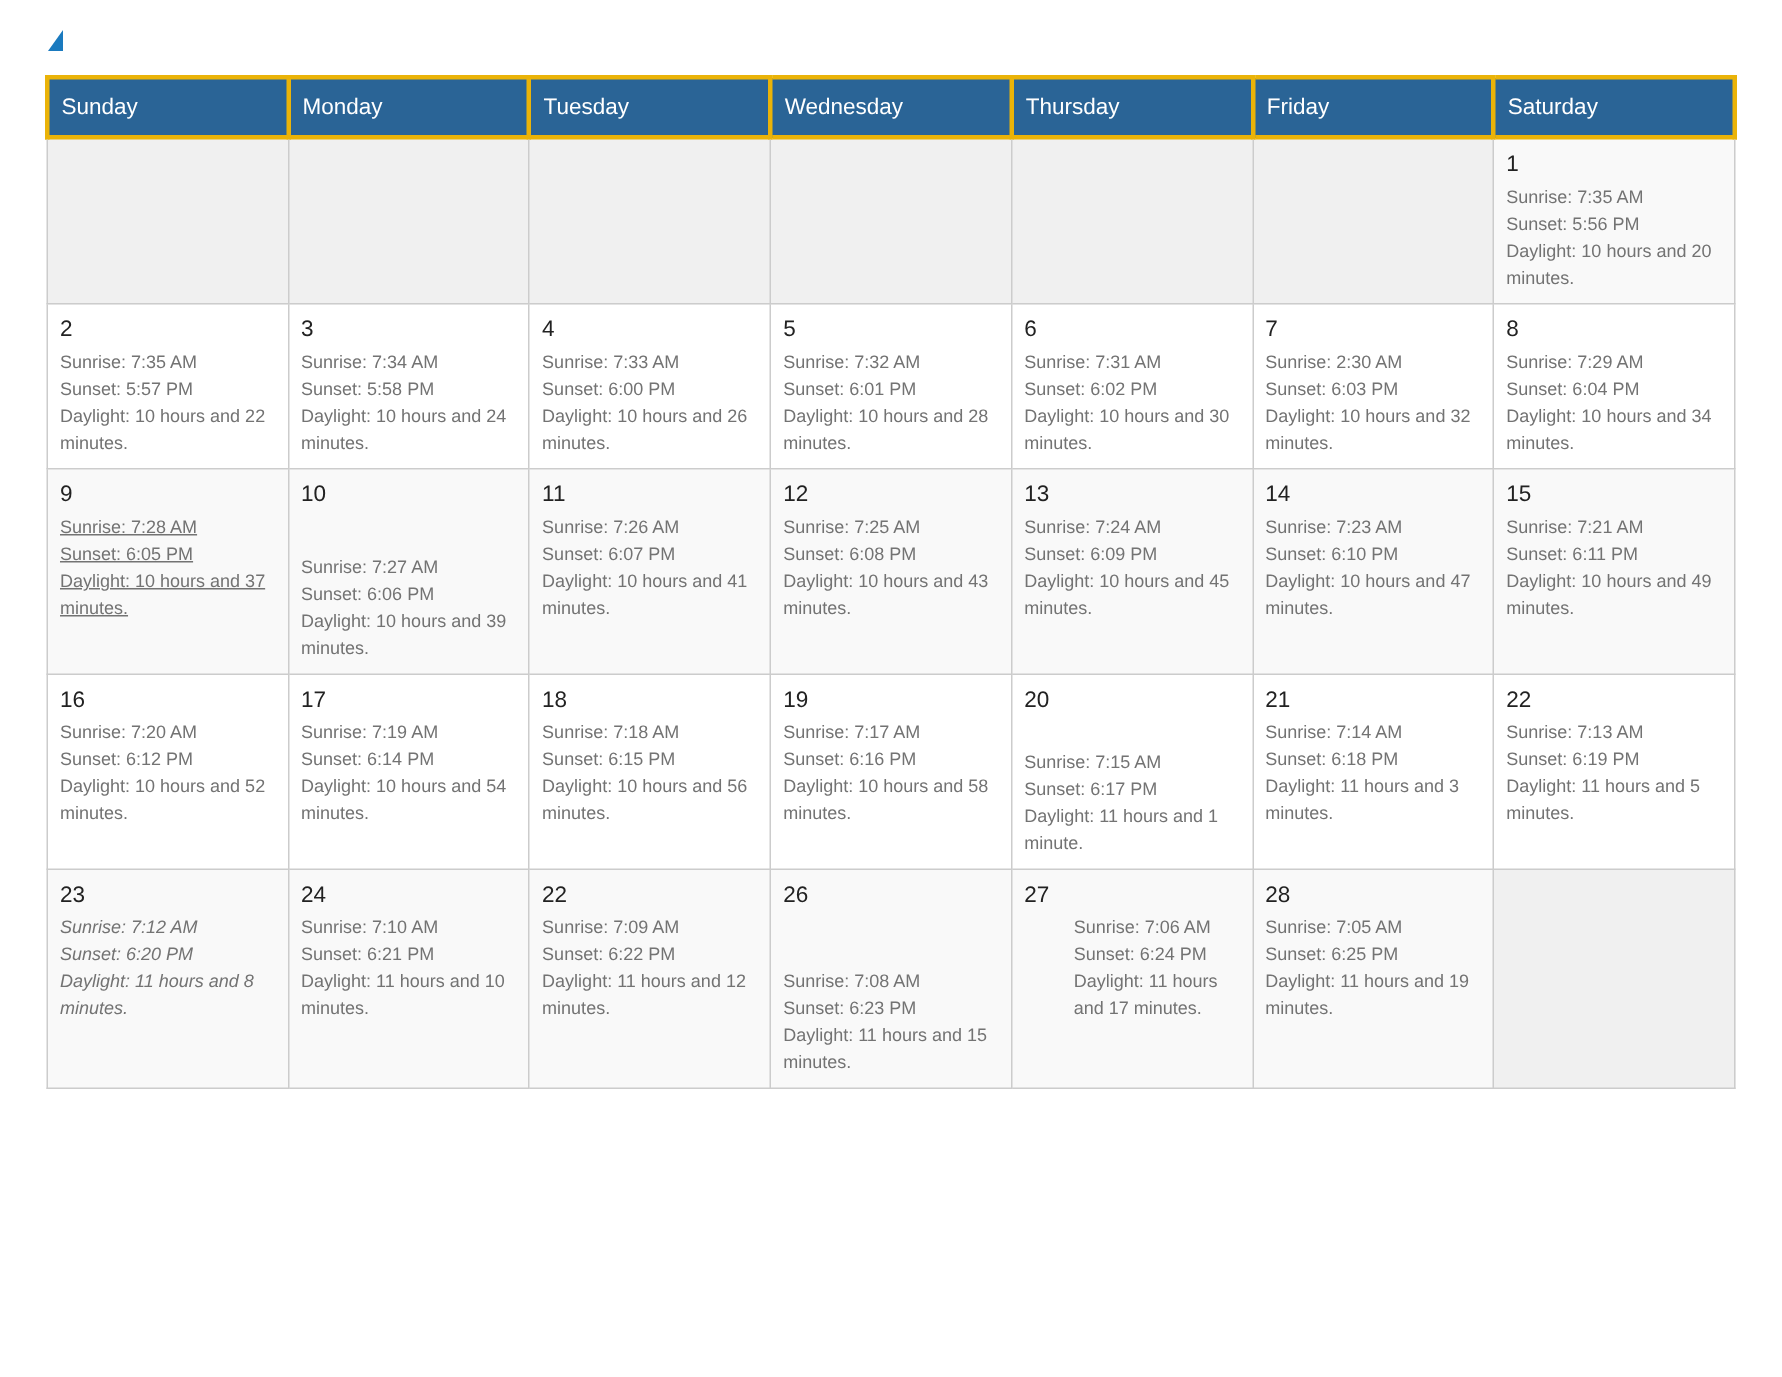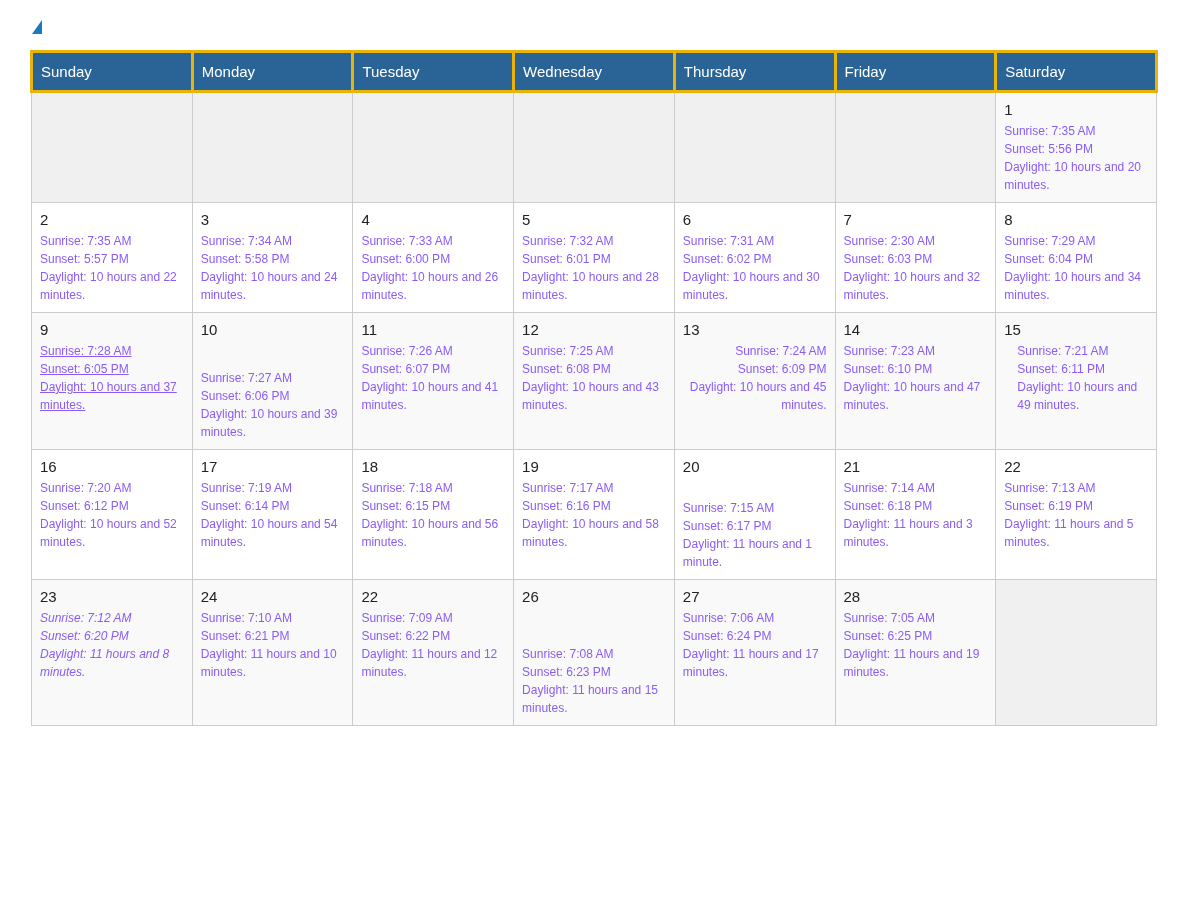--- a/index.html
+++ b/index.html
@@ -83,21 +83,21 @@
     }
     tbody tr td .day-num {
       font-size: 15px;
       font-weight: normal;
       color: #222;
       display: block;
       margin-bottom: 4px;
     }
     tbody tr td .day-info {
       font-size: 12px;
-      color: #8b5cf6;
+      color: #737373;
       line-height: 1.5;
     }
     tbody tr:nth-child(odd) td {
       background-color: #f9f9f9;
     }
     tbody tr:nth-child(even) td {
       background-color: #ffffff;
     }
     .empty-cell {
       background-color: #f0f0f0 !important;
@@ -213,33 +213,33 @@
 Daylight: 10 hours and 41 minutes.</div>
         </td>
         <td>
           <span class="day-num">12</span>
           <div class="day-info" style="white-space: pre-line;">Sunrise: 7:25 AM
 Sunset: 6:08 PM
 Daylight: 10 hours and 43 minutes.</div>
         </td>
         <td>
           <span class="day-num">13</span>
-          <div class="day-info" style="white-space: pre-line; text-align: right;">Sunrise: 7:24 AM
+          <div class="day-info" style="white-space: pre-line;">Sunrise: 7:24 AM
 Sunset: 6:09 PM
 Daylight: 10 hours and 45 minutes.</div>
         </td>
         <td>
           <span class="day-num">14</span>
           <div class="day-info" style="white-space: pre-line;">Sunrise: 7:23 AM
 Sunset: 6:10 PM
 Daylight: 10 hours and 47 minutes.</div>
         </td>
         <td>
           <span class="day-num">15</span>
-          <div class="day-info" style="white-space: pre-line; margin-left: 13px;">Sunrise: 7:21 AM
+          <div class="day-info" style="white-space: pre-line;">Sunrise: 7:21 AM
 Sunset: 6:11 PM
 Daylight: 10 hours and 49 minutes.</div>
         </td>
       </tr>
       <tr>
         <td>
           <span class="day-num">16</span>
           <div class="day-info" style="white-space: pre-line;">Sunrise: 7:20 AM
 Sunset: 6:12 PM
 Daylight: 10 hours and 52 minutes.</div>
@@ -301,21 +301,21 @@
 Daylight: 11 hours and 12 minutes.</div>
         </td>
         <td>
           <span class="day-num">26</span>
           <div class="day-info" style="white-space: pre-line; margin-top: 40px;">Sunrise: 7:08 AM
 Sunset: 6:23 PM
 Daylight: 11 hours and 15 minutes.</div>
         </td>
         <td>
           <span class="day-num">27</span>
-          <div class="day-info" style="white-space: pre-line;">Sunrise: 7:06 AM
+          <div class="day-info" style="white-space: pre-line; margin-left: 33px;">Sunrise: 7:06 AM
 Sunset: 6:24 PM
 Daylight: 11 hours and 17 minutes.</div>
         </td>
         <td>
           <span class="day-num">28</span>
           <div class="day-info" style="white-space: pre-line;">Sunrise: 7:05 AM
 Sunset: 6:25 PM
 Daylight: 11 hours and 19 minutes.</div>
         </td>
         <td class="empty-cell"></td>

